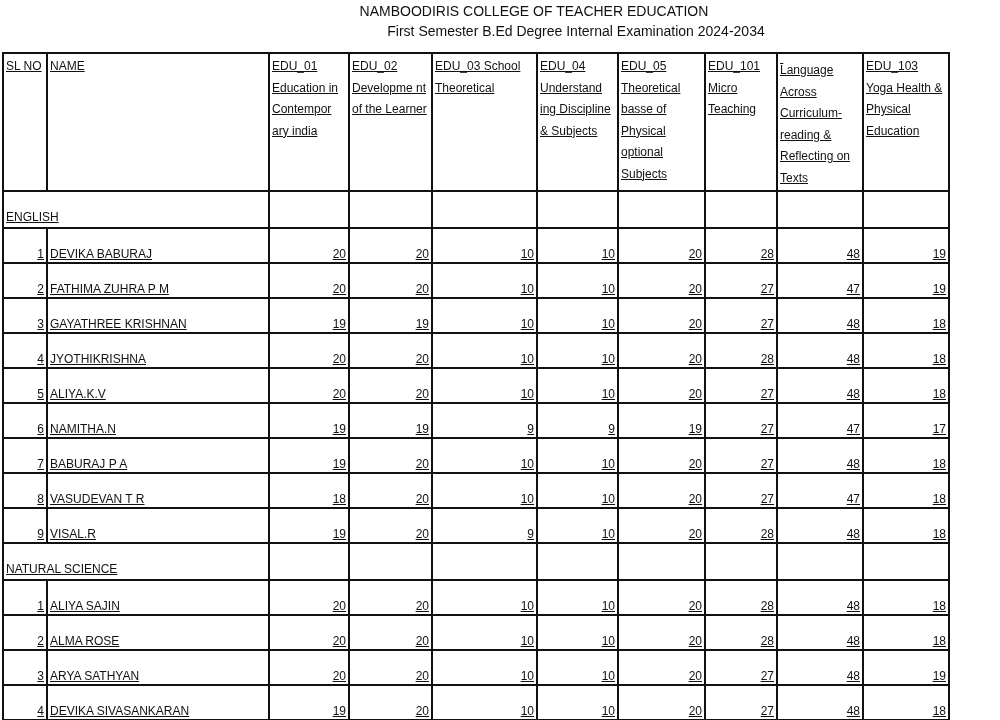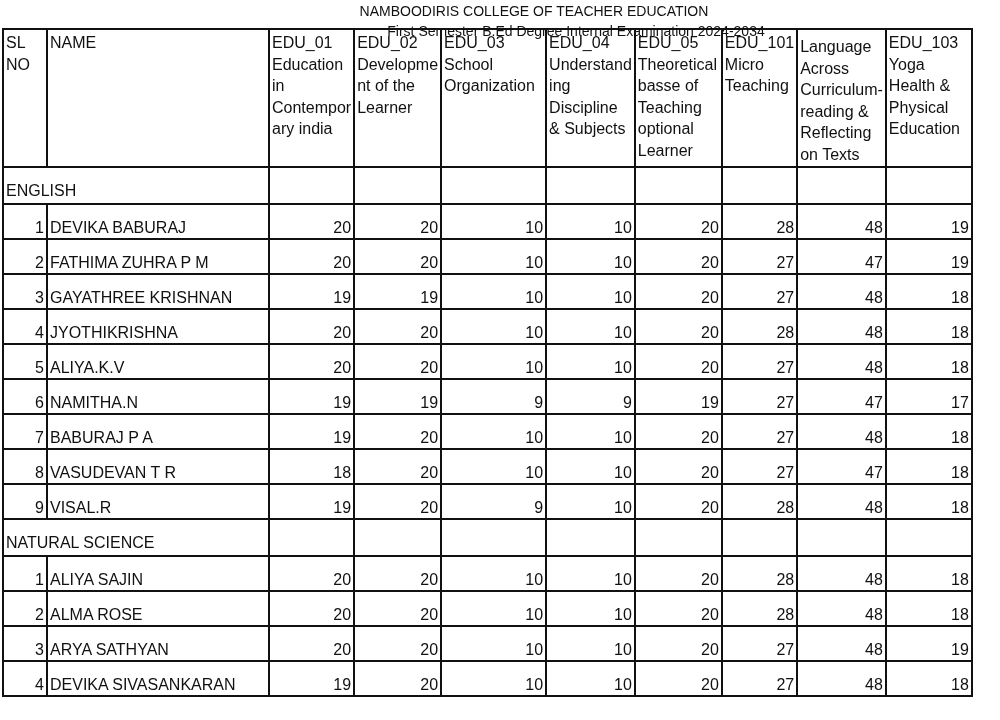--- a/index.html
+++ b/index.html
@@ -1,20 +1,20 @@
 <!DOCTYPE html>
 <html><head>
   <meta charset="utf-8">
   <style>
     html, body { margin: 0; padding: 0; background: #ffffff; }
     body { width: 1000px; height: 720px; overflow: hidden; font-family: "Liberation Sans", sans-serif; color: #111; }
     .titles { position: absolute; left: 0; top: 0; width: 1000px; }
     .title1 { position: absolute; top: 3px; left: 0; width: 1000px; text-align: center; font-size: 14px; padding-left: 68px; box-sizing: border-box; }
     .title2 { position: absolute; top: 23px; left: 0; width: 1000px; text-align: center; font-size: 14px; padding-left: 152px; box-sizing: border-box; }
-    table.sheet { position: absolute; left: 2px; top: 28px; border-collapse: collapse; table-layout: fixed; font-size: 16px; }
+    table.sheet { position: absolute; left: 2px; top: 52px; border-collapse: collapse; table-layout: fixed; font-size: 12px; text-decoration: underline; }
     table.sheet td, table.sheet th { border: 2px solid #111; padding: 0 2px; vertical-align: bottom; overflow: hidden; }
     table.sheet th { font-weight: normal; text-align: left; vertical-align: top; line-height: 21.5px; padding-top: 2px; height: 134px; }
     th.h-edu102 { line-height: 23px; padding-top: 0; }
     .topdash { display: block; height: 4px; line-height: 4px; }
     tr.section td { height: 32px; padding-bottom: 3px; margin-left: 12px; }
     tr.row td { height: 32px; padding-bottom: 1px; }
     td.num { text-align: right; }
     td.sl { text-align: right; }
     .c0 { width: 44px; } .c1 { width: 222px; } .c2 { width: 80px; } .c3 { width: 83px; }
     .c4 { width: 105px; } .c5 { width: 81px; } .c6 { width: 87px; } .c7 { width: 72px; }
@@ -40,23 +40,23 @@
       <col class="c7">
       <col class="c8">
       <col class="c9">
   </colgroup>
   <thead>
     <tr>
       <th>SL NO</th>
       <th>NAME</th>
       <th>EDU_01 Education in Contempor ary india</th>
       <th>EDU_02 Developme nt of the Learner</th>
-      <th>EDU_03 School Organization</th>
+      <th>EDU_03 School Theoretical</th>
       <th>EDU_04 Understand ing Discipline &amp; Subjects</th>
-      <th>EDU_05 Theoretical basse of Teaching optional Learner</th>
+      <th>EDU_05 Theoretical basse of Physical optional Subjects</th>
       <th>EDU_101 Micro Teaching</th>
       <th class="h-edu102"><span class="topdash">&nbsp;</span><span>Language Across Curriculum-reading &amp; Reflecting on Texts</span></th>
       <th>EDU_103 Yoga Health &amp; Physical Education</th>
     </tr>
   </thead>
   <tbody id="tbody">
       <tr class="section">
         <td colspan="2">ENGLISH</td>
         <td></td>
         <td></td>

